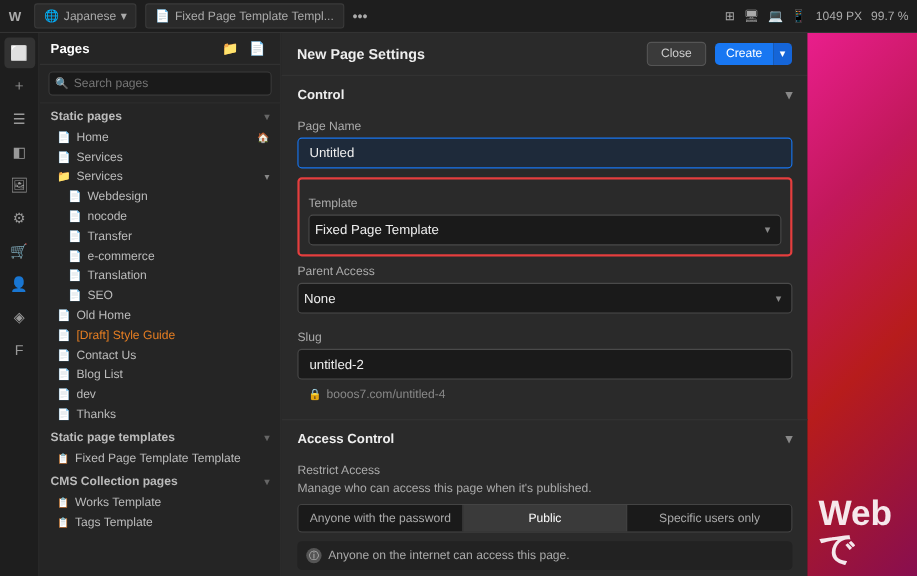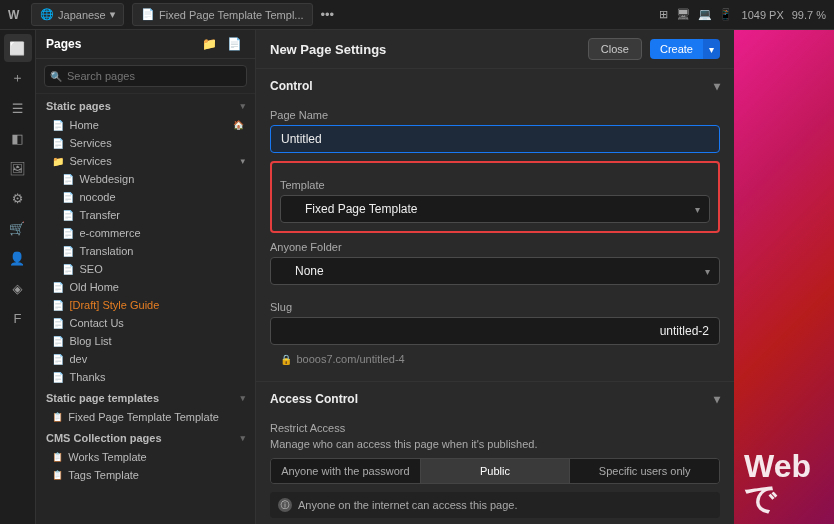--- a/index.html
+++ b/index.html
@@ -240,21 +240,21 @@
     }
 
     .form-select-wrapper {
       position: relative;
     }
     .form-select {
       width: 100%;
       background: #1a1a1a;
       border: 1px solid #4a4a4a;
       border-radius: 4px;
-      padding: 6px 28px 6px 24px;
+      padding: 6px 28px 6px 5px;
       color: #eee;
       font-size: 12px;
       outline: none;
       appearance: none;
       cursor: pointer;
     }
     .form-select-arrow {
       position: absolute;
       right: 10px;
       top: 50%;
@@ -575,30 +575,30 @@
             <div class="template-highlight-box">
               <div class="form-label">Template</div>
               <div class="form-select-wrapper">
                 <select class="form-select">
                   <option>Fixed Page Template</option>
                 </select>
                 <span class="form-select-arrow">▾</span>
               </div>
             </div>
 
-            <div class="form-label">Anyone Folder</div>
+            <div class="form-label">Parent Access</div>
             <div class="form-select-wrapper">
               <select class="form-select" style="margin-bottom:8px;">
                 <option>None</option>
               </select>
               <span class="form-select-arrow" style="top:calc(50% - 4px);">▾</span>
             </div>
 
             <div class="form-label">Slug</div>
-            <input type="text" class="form-input" value="untitled-2" style="margin-bottom: 4px; text-align: right;">
+            <input type="text" class="form-input" value="untitled-2" style="margin-bottom: 4px;">
             <div class="slug-url">
               <span class="slug-lock-icon">🔒</span>
               <span>booos7.com/untitled-4</span>
             </div>
           </div>
         </div>
 
         <div class="form-section">
           <div class="form-section-header">
             <span>Access Control</span>

